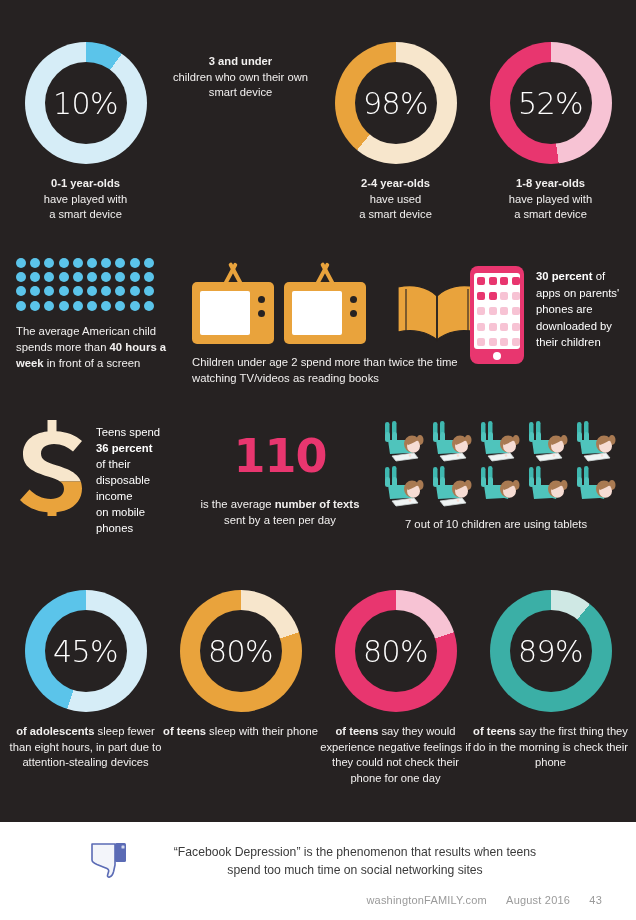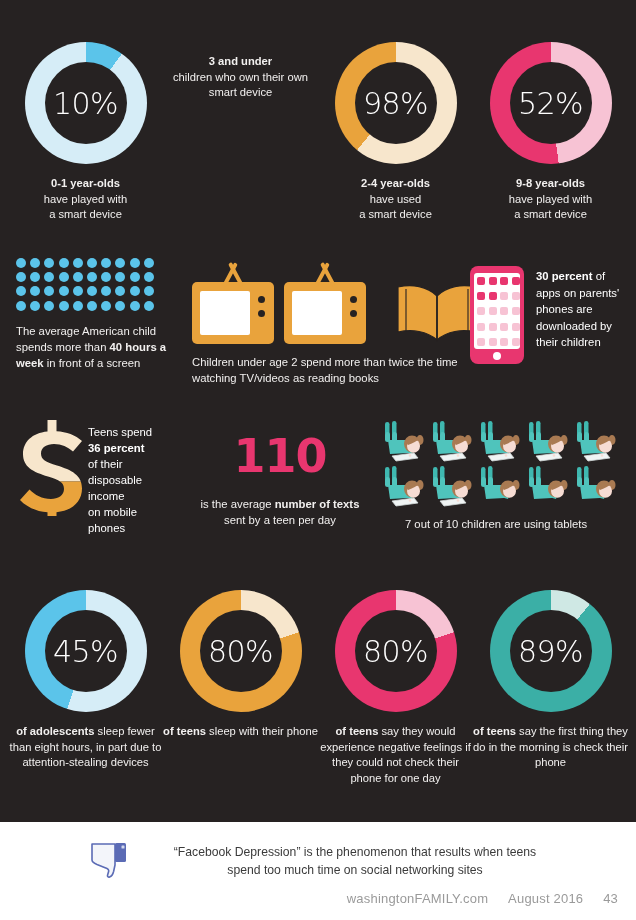--- a/index.html
+++ b/index.html
@@ -128,21 +128,21 @@
     border-radius: 2px;
     top: -22px;
   }
   .tv .ant.left  { left: 30px; transform: rotate(28deg); transform-origin: bottom center; }
   .tv .ant.right { left: 48px; transform: rotate(-28deg); transform-origin: bottom center; }
 
   .book { position: relative; width: 86px; height: 62px; margin-left: 18px; }
   #tv-caption { margin-top: 10px; width: 280px; }
 
   
-  #dollar-block { left: 16px; top: 420px; width: 180px; display: flex; }
+  #dollar-block { left: 16px; top: 420px; width: 180px; display: flex; gap: 8px; }
   .dollar-icon { position: relative; width: 72px; height: 96px; flex: 0 0 72px; }
   #dollar-caption { width: 92px; font-size: 11.3px; line-height: 16px; padding-top: 4px; }
 
   
   #texts-block { left: 186px; top: 424px; width: 188px; text-align: center; }
   .big-number {
     font-size: 46px;
     font-weight: bold;
     color: #E8366F;
     line-height: 64px;
@@ -205,22 +205,22 @@
   }
   #footer-text {
     color: #3b3b3b;
     font-size: 12.2px;
     line-height: 18px;
     text-align: center;
     flex: 1;
   }
   #credits {
     position: absolute;
-    right: 18px; bottom: 14px;
-    font-size: 13px;
+    right: 34px; bottom: 14px;
+    font-size: 11px;
     color: #9a9a9a;
     letter-spacing: 0.2px;
   }
   #credits span { margin-left: 16px; }
 </style>
 </head>
 <body>
 
 <div class="page">
 
@@ -260,21 +260,21 @@
       </div>
     </div>
 
     <div class="donut-cell">
       <div class="donut" id="donut3" style="background: conic-gradient(rgb(247, 195, 212) 0deg, rgb(247, 195, 212) 172.8deg, rgb(232, 54, 111) 172.8deg, rgb(232, 54, 111) 360deg);">
         <div class="hole">
           <span class="pct">52%</span>
         </div>
       </div>
       <div class="donut-caption">
-        <b>9-8 year-olds</b><br>
+        <b>1-8 year-olds</b><br>
         <span>have played with</span><br>
         <span>a smart device</span>
       </div>
     </div>
 
   </div>
 
   <div class="section" id="dotgrid-block">
     <div class="dot-grid" id="dot-grid">
         <div class="dot"></div>

